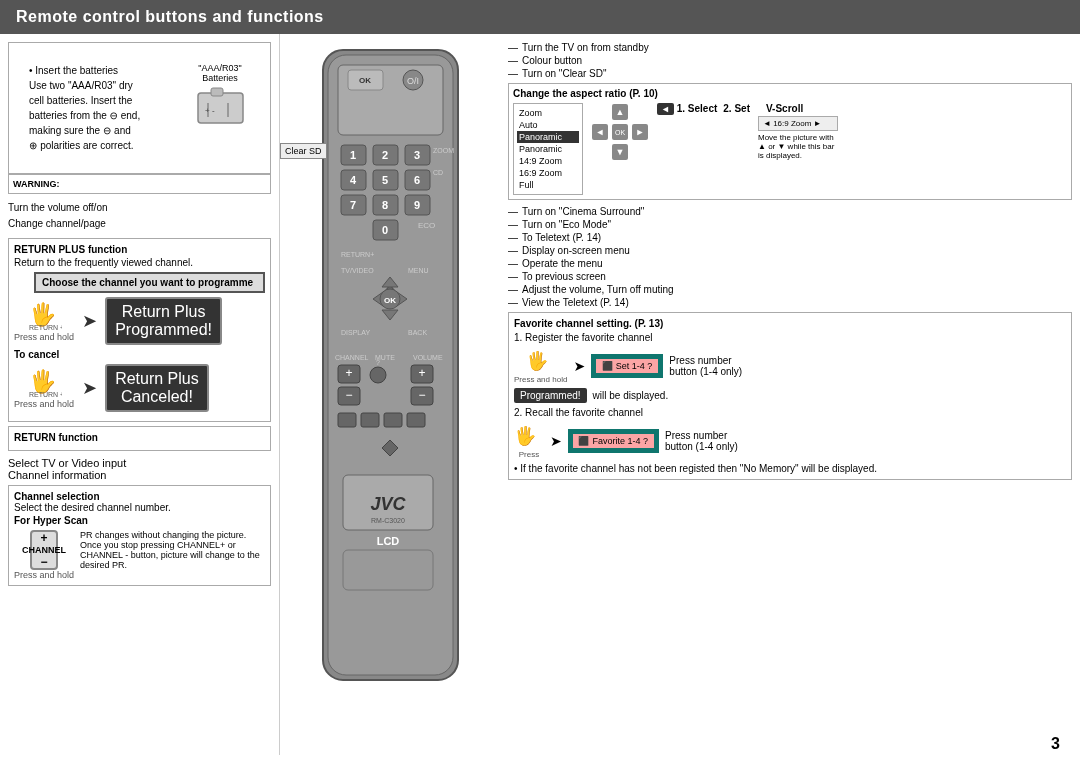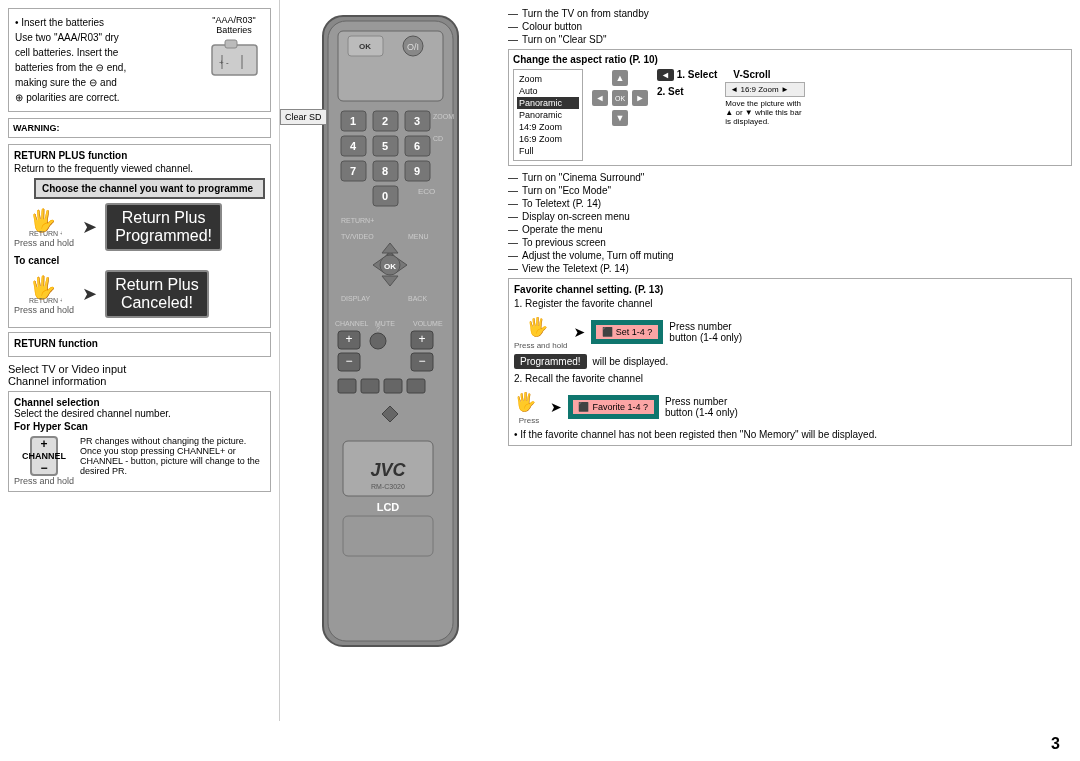--- a/index.html
+++ b/index.html
@@ -51,22 +51,21 @@
     
     .right-col {
       flex: 1;
       padding: 8px;
     }
     
     .battery-section {
       display: flex;
       gap: 8px;
       border: 1px solid #aaa;
-      padding: 6px;
-      margin-bottom: 6px;
+      padding: 20px;
       font-size: 10px;
     }
     .battery-text { flex: 1; line-height: 1.5; }
     .battery-img {
       width: 60px;
       display: flex;
       flex-direction: column;
       align-items: center;
       font-size: 9px;
     }
@@ -215,38 +214,41 @@
     }
     .ann-item {
       display: flex;
       align-items: flex-start;
       gap: 4px;
       margin-bottom: 2px;
     }
     .ann-dash { flex-shrink: 0; }
     .select-set-box {
       display: flex;
-      flex-direction: column;
+      flex-direction: row;
       gap: 6px;
       font-size: 10px;
     }
     .step-label {
       font-weight: bold;
     }
     .v-scroll-label {
       font-size: 10px;
       font-weight: bold;
       margin-left: 8px;
     }
   </style>
 </head>
 <body>
 
 <div class="page">
 
+  <div class="header">
+    <span>Remote control buttons and functions</span>
+  </div>
 
   <div class="content">
 
     <div class="left-col">
 
       <div class="battery-section">
         <div class="battery-text">
           <div>• Insert the batteries</div>
           <div>Use two "AAA/R03" dry</div>
           <div>cell batteries. Insert the</div>
@@ -263,20 +265,24 @@
             <line x1="15" y1="20" x2="15" y2="34" stroke="#666" stroke-width="1"></line>
             <line x1="35" y1="20" x2="35" y2="34" stroke="#666" stroke-width="1"></line>
           </svg>
         </div>
       </div>
 
       <div class="warning-box">
         <div class="warning-title">WARNING:</div>
       </div>
 
+      <div class="vol-channel">
+        <div>Turn the volume off/on</div>
+        <div>Change channel/page</div>
+      </div>
 
       <div class="return-section">
         <div class="return-title">RETURN PLUS function</div>
         <div style="margin-bottom:4px;">Return to the frequently viewed channel.</div>
         <div class="choose-box">Choose the channel you want to programme</div>
 
         <div class="arrow-row">
           <div style="display:flex;flex-direction:column;align-items:center;">
             <svg width="35" height="32">
               <text x="2" y="22" font-size="22">🖐</text>

